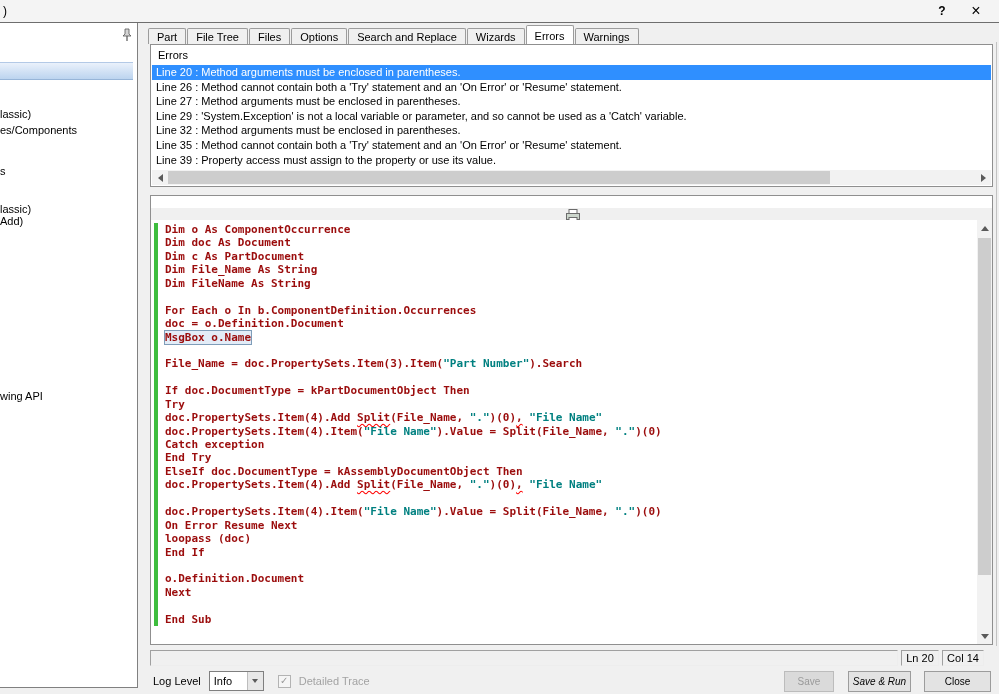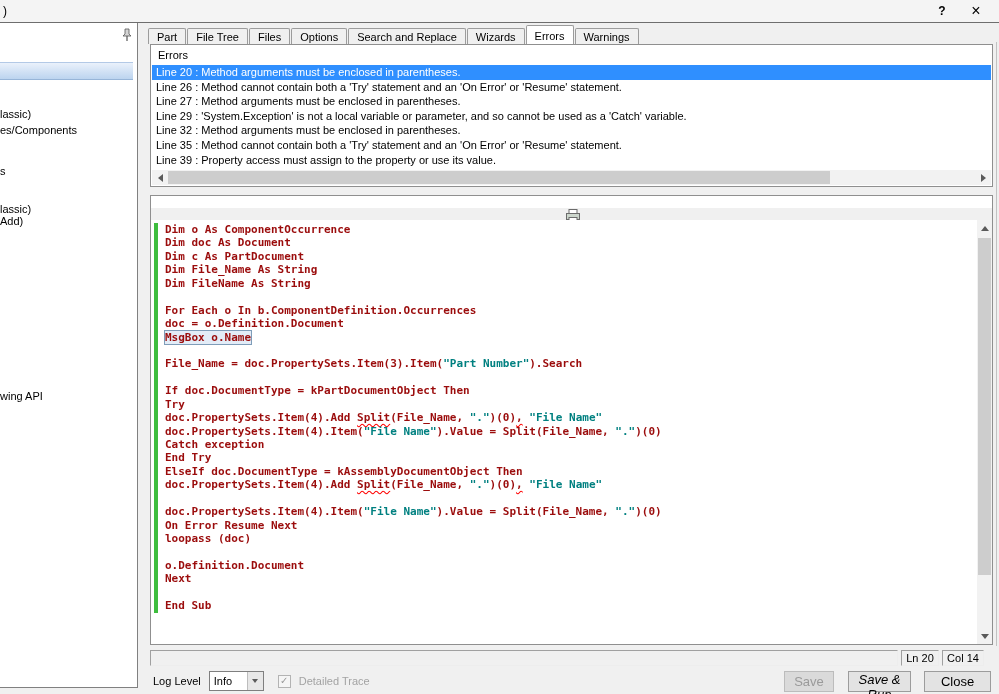--- a/index.html
+++ b/index.html
@@ -77,21 +77,21 @@
   
   .bottom-bar { position:absolute; left:145px; top:668px; right:0; height:26px; display:flex; align-items:center; }
   .bottom-bar .lbl { margin-left:8px; }
   .combo { margin-left:8px; width:55px; height:20px; border:1px solid #7f7f7f; background:#fff; display:flex; align-items:center; }
   .combo .val { flex:1; padding-left:4px; }
   .combo-arrow { width:16px; height:18px; display:flex; align-items:center; justify-content:center; background:#e7e7e7; border-left:1px solid #bdbdbd; }
   .checkbox { margin-left:14px; width:13px; height:13px; border:1px solid #b3b3b3; background:#f5f5f5; display:inline-flex; align-items:center; justify-content:center; color:#9a9a9a; font-size:10px; }
   .checkbox.checked::after { content:"✓"; margin-top:-1px; }
   .disabled-text { color:#a3a3a3; margin-left:5px; }
   .spacer { flex:1; }
-  .btn { height:21px; font-size:13px; font-family:inherit; border:1px solid #9c9c9c; background:#e3e3e3; padding:0; text-align:center; }
+  .btn { height:21px; font-size:10px; font-family:inherit; border:1px solid #9c9c9c; background:#e3e3e3; padding:0; text-align:center; }
   .btn-save { width:50px; margin-right:14px; }
   .btn-saverun { width:63px; margin-right:13px;font-style:italic; }
   .btn-close { width:67px; margin-right:8px; }
   .btn.disabled { color:#9a9a9a; background:#dadada; border-color:#bcbcbc; }
 </style>
 </head>
 <body>
 
 <div class="window">
 
@@ -286,20 +286,21 @@
         <div class="code-line"><span class="seg-c">doc.PropertySets.Item(4).Add </span><span class="seg-c seg-e">Split</span><span class="seg-c">(File_Name, </span><span class="seg-s">"."</span><span class="seg-c">)(0)</span><span class="seg-c seg-e">,</span><span class="seg-c"> </span><span class="seg-s">"File Name"</span></div>
         <div class="code-line"><span class="seg-c">doc.PropertySets.Item(4).Item(</span><span class="seg-s">"File Name"</span><span class="seg-c">).Value = Split(File_Name, </span><span class="seg-s">"."</span><span class="seg-c">)(0)</span></div>
         <div class="code-line"><span class="seg-c">Catch exception</span></div>
         <div class="code-line"><span class="seg-c">End Try</span></div>
         <div class="code-line"><span class="seg-c">ElseIf doc.DocumentType = kAssemblyDocumentObject Then</span></div>
         <div class="code-line"><span class="seg-c">doc.PropertySets.Item(4).Add </span><span class="seg-c seg-e">Split</span><span class="seg-c">(File_Name, </span><span class="seg-s">"."</span><span class="seg-c">)(0)</span><span class="seg-c seg-e">,</span><span class="seg-c"> </span><span class="seg-s">"File Name"</span></div>
         <div class="code-line"> </div>
         <div class="code-line"><span class="seg-c">doc.PropertySets.Item(4).Item(</span><span class="seg-s">"File Name"</span><span class="seg-c">).Value = Split(File_Name, </span><span class="seg-s">"."</span><span class="seg-c">)(0)</span></div>
         <div class="code-line"><span class="seg-c">On Error Resume Next</span></div>
         <div class="code-line"><span class="seg-c">loopass (doc)</span></div>
+        <div class="code-line"><span class="seg-c">End If</span></div>
         <div class="code-line"> </div>
         <div class="code-line"><span class="seg-c">o.Definition.Document</span></div>
         <div class="code-line"><span class="seg-c">Next</span></div>
         <div class="code-line"> </div>
         <div class="code-line"><span class="seg-c">End Sub</span></div>
       </div>
     <div class="vscroll">
       <div class="sb-btn">
           <span class="tri tri-u"></span>
         </div>

